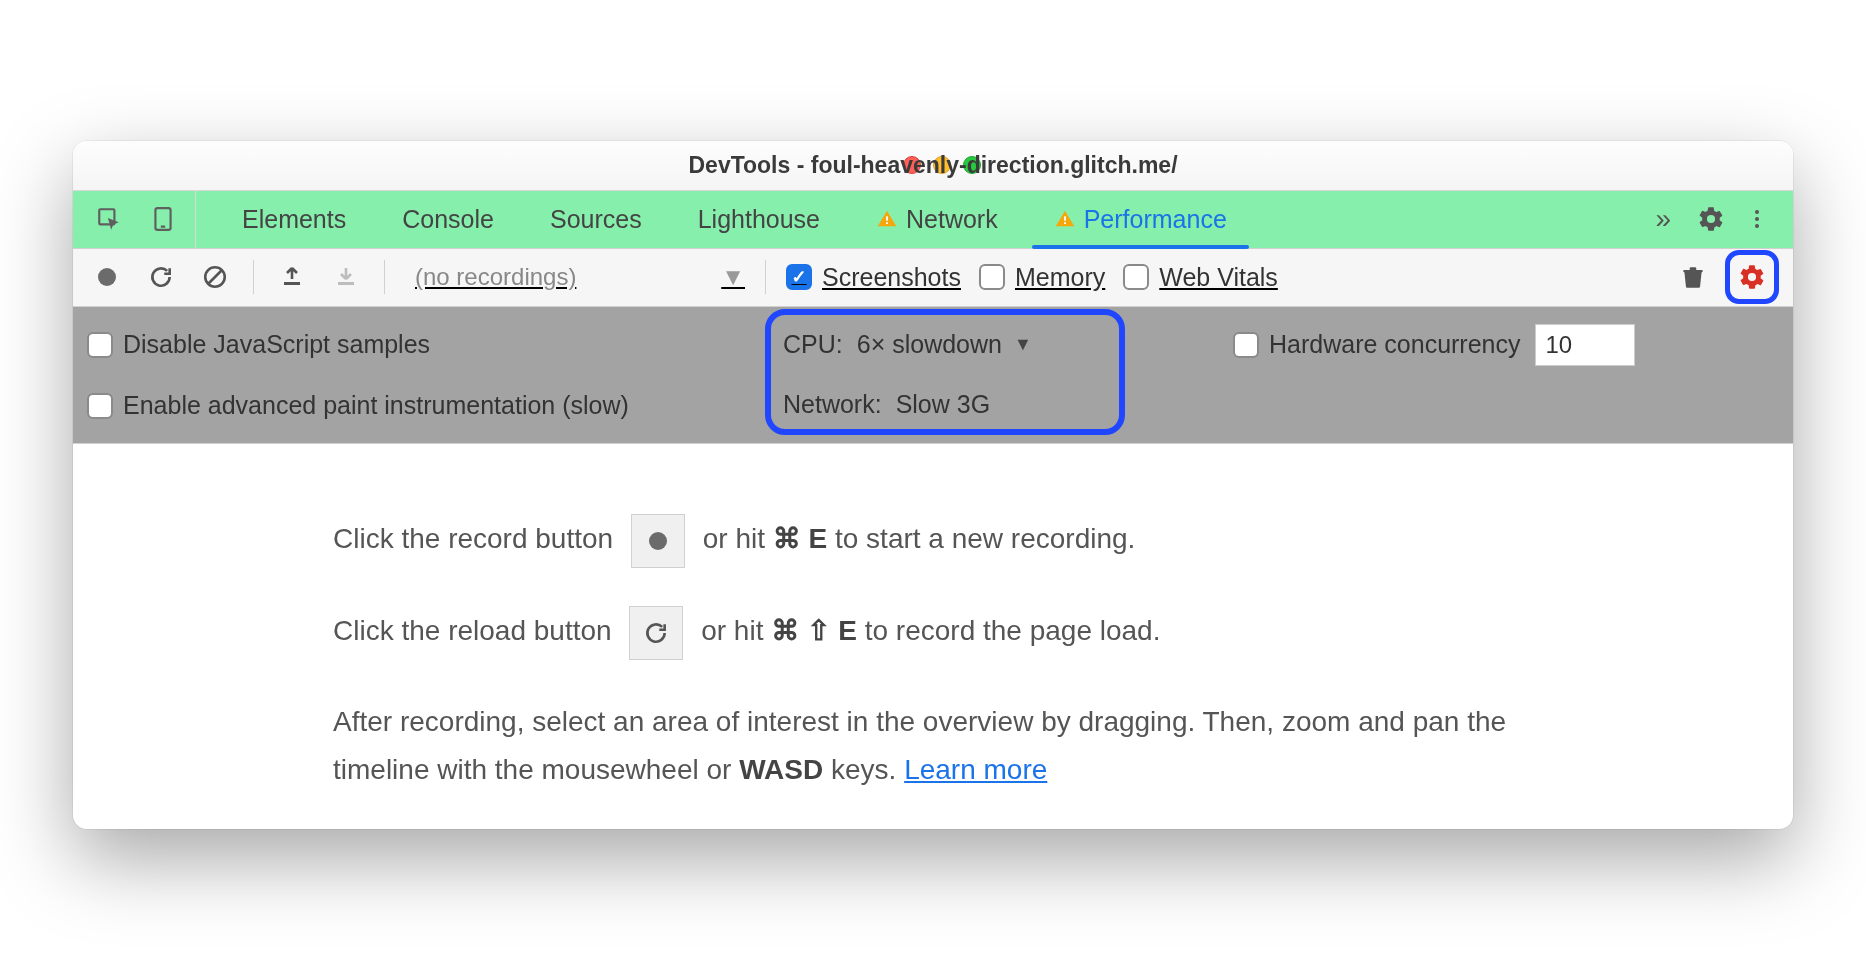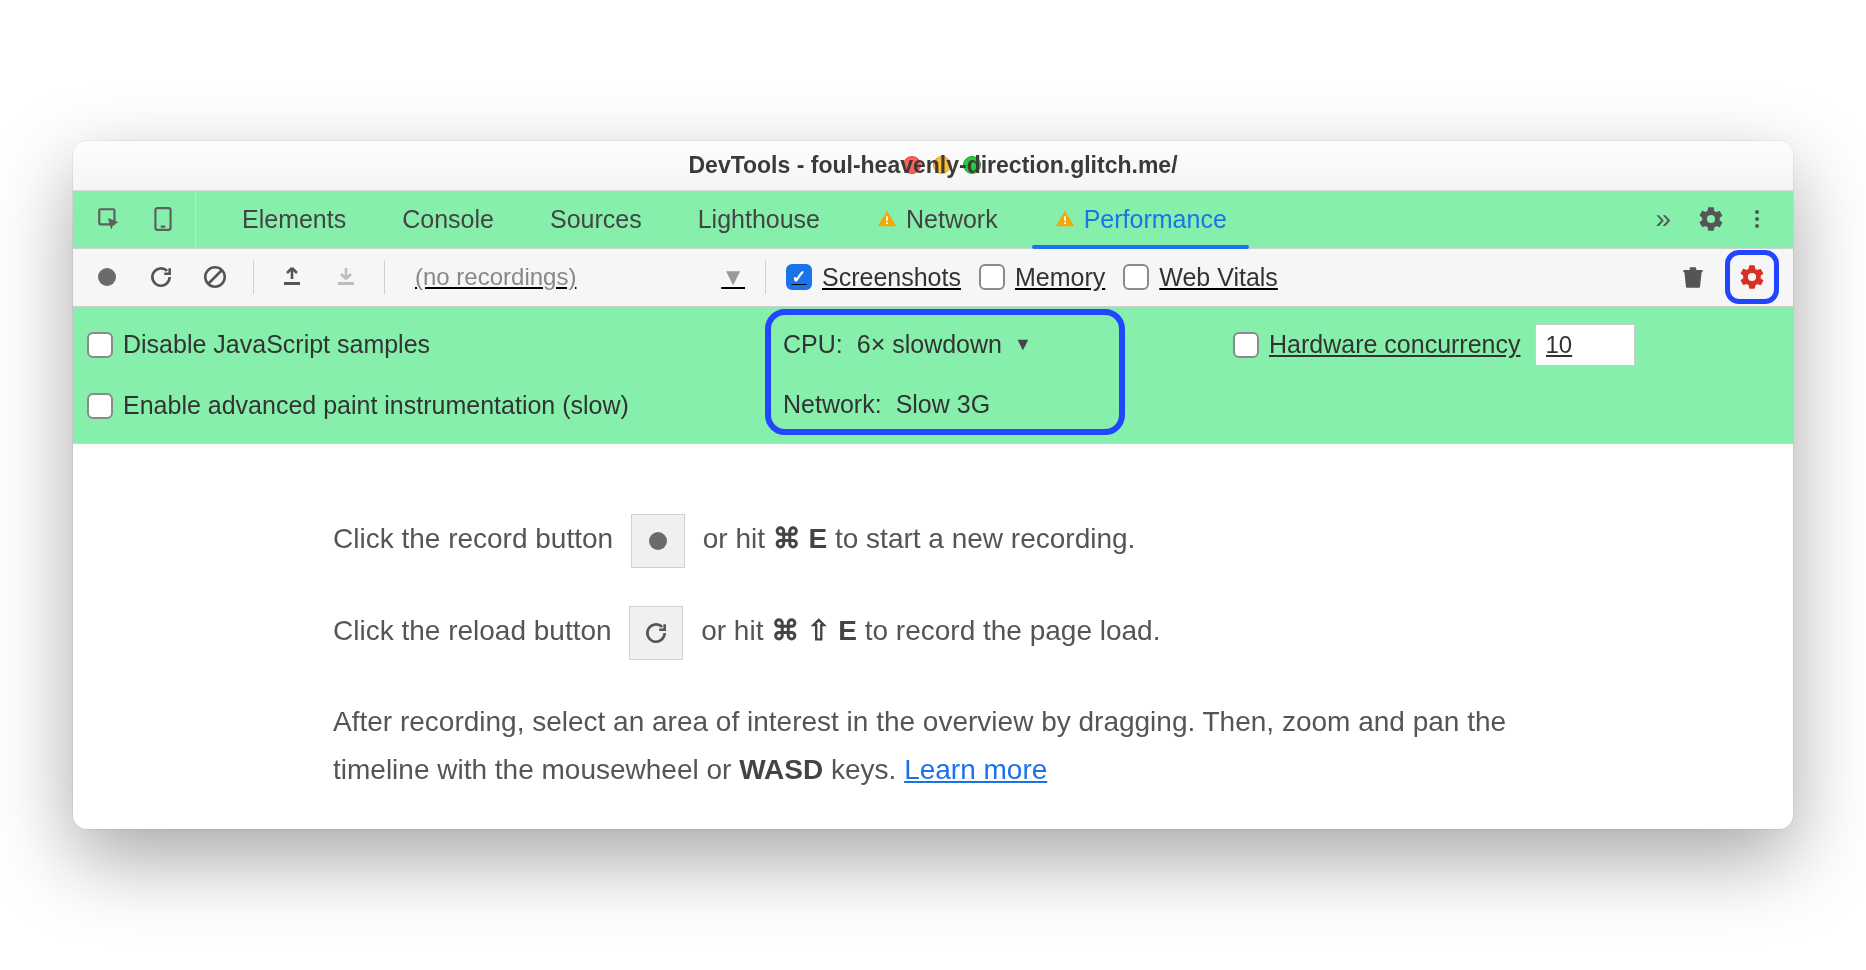--- a/index.html
+++ b/index.html
@@ -165,21 +165,21 @@
     margin-left: auto;
     display: flex; align-items: center; gap: 14px;
   }
   .gear-highlight {
     border: 5px solid #2146ff;
     border-radius: 14px;
     padding: 4px;
   }
   
   .settings {
-    background: #86efac;
+    background: #a3a3a3;
     border-bottom: 1px solid #d0d0d0;
     padding: 8px 10px;
   }
   .settings-row {
     display: flex;
     align-items: center;
     min-height: 60px;
   }
   .settings-col1 {
     display: flex; align-items: center; gap: 12px;
@@ -188,21 +188,20 @@
     padding-left: 4px;
   }
   .settings-col2 {
     display: flex; align-items: center; gap: 14px;
     font-size: 25px; color: #333;
   }
   .settings-col3 {
     display: flex; align-items: center; gap: 14px;
     font-size: 25px; color: #333;
     margin-left: 80px;
-    text-decoration: underline;
   }
   .settings-wrap {
     position: relative;
   }
   .highlight-box {
     position: absolute;
     border: 6px solid #2146ff;
     border-radius: 20px;
     pointer-events: none;
   }

